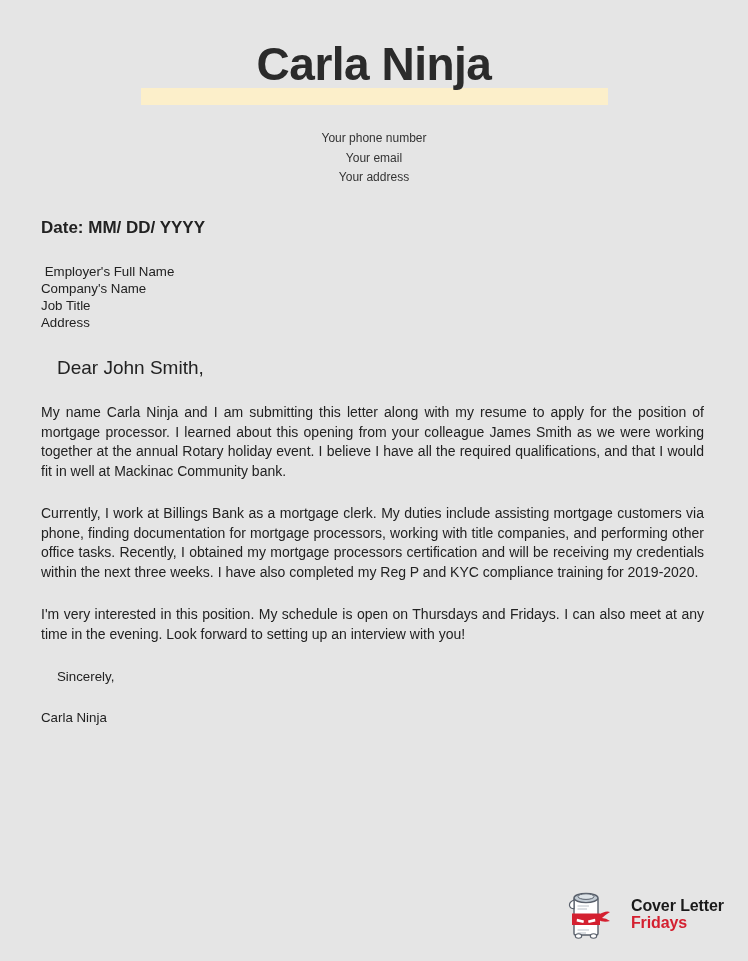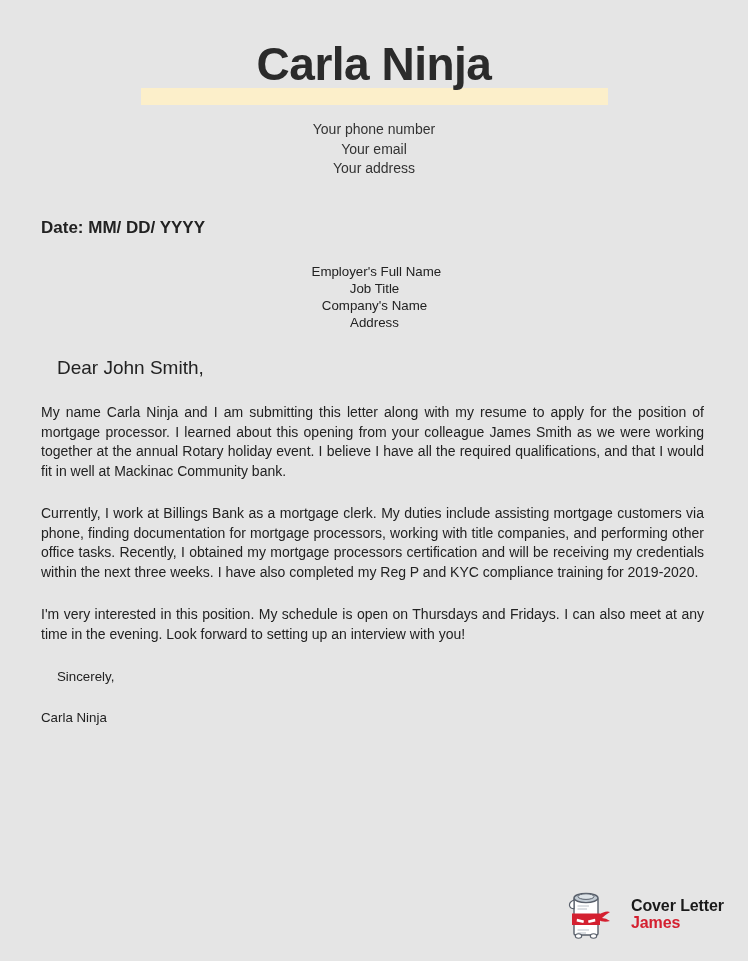--- a/index.html
+++ b/index.html
@@ -52,23 +52,23 @@
     color: #2b2b2b;
     line-height: 56px;
     display: block;
   }
 
   
   .contact {
     position: absolute;
     left: 0;
     right: 0;
-    top: 120px;
+    top: 129px;
     text-align: center;
-    font-size: 14px;
+    font-size: 12px;
     line-height: 19.5px;
     color: #333333;
   }
   .contact div { white-space: pre; }
 
   
   .letter {
     position: absolute;
     left: 41px;
     top: 218px;
@@ -80,21 +80,20 @@
   .date-line {
     font-weight: bold;
     font-size: 17px;
     margin: 0 0 26px 0;
     white-space: pre;
   }
   .recipient {
     margin: 0 0 27px 0;
     line-height: 17px;
     font-size: 13.3px;
-    text-align: center;
   }
   .recipient div { white-space: pre; }
 
   .salutation {
     margin: 0 0 26px 16px;
     font-size: 19px;
   }
   .para {
     margin: 0 4px 23px 0;
     text-align: justify;
@@ -156,22 +155,22 @@
     <div>Your email</div>
     <div>Your address</div>
   </div>
 
   <div class="letter">
 
     <p class="date-line">Date: MM/ DD/ YYYY</p>
 
     <div class="recipient">
       <div> Employer's Full Name</div>
+      <div>Company's Name</div>
       <div>Job Title</div>
-      <div>Company's Name</div>
       <div>Address</div>
     </div>
 
     <p class="salutation">Dear John Smith,</p>
 
     <p class="para">My name Carla Ninja and I am submitting this letter along with my resume to apply for the position of mortgage processor. I learned about this opening from your colleague James Smith as we were working together at the annual Rotary holiday event. I believe I have all the required qualifications, and that I would fit in well at Mackinac Community bank.</p>
     <p class="para">Currently, I work at Billings Bank as a mortgage clerk. My duties include assisting mortgage customers via phone, finding documentation for mortgage processors, working with title companies, and performing other office tasks. Recently, I obtained my mortgage processors certification and will be receiving my credentials within the next three weeks. I have also completed my Reg P and KYC compliance training for 2019-2020.</p>
     <p class="para">I'm very interested in this position. My schedule is open on Thursdays and Fridays. I can also meet at any time in the evening. Look forward to setting up an interview with you!</p>
 
     <p class="closing">Sincerely,</p>
@@ -200,17 +199,17 @@
 
         <path d="M14 29.8 l7 1.6 l-0.6 2.6 l-6.8 -1.4 z" fill="#ffffff"></path>
         <path d="M32 29.8 l-7 1.6 l0.6 2.6 l6.8 -1.4 z" fill="#ffffff"></path>
 
         <ellipse cx="15.5" cy="47" rx="3.2" ry="2.2" fill="#ffffff" stroke="#59606b" stroke-width="1.1"></ellipse>
         <ellipse cx="30.5" cy="47" rx="3.2" ry="2.2" fill="#ffffff" stroke="#59606b" stroke-width="1.1"></ellipse>
       </svg>
     </span>
     <span class="logo-text">
       <span class="logo-top">Cover Letter</span>
-      <span class="logo-bottom">James</span>
+      <span class="logo-bottom">Fridays</span>
     </span>
   </div>
 
 </div>
 
 </body></html>

